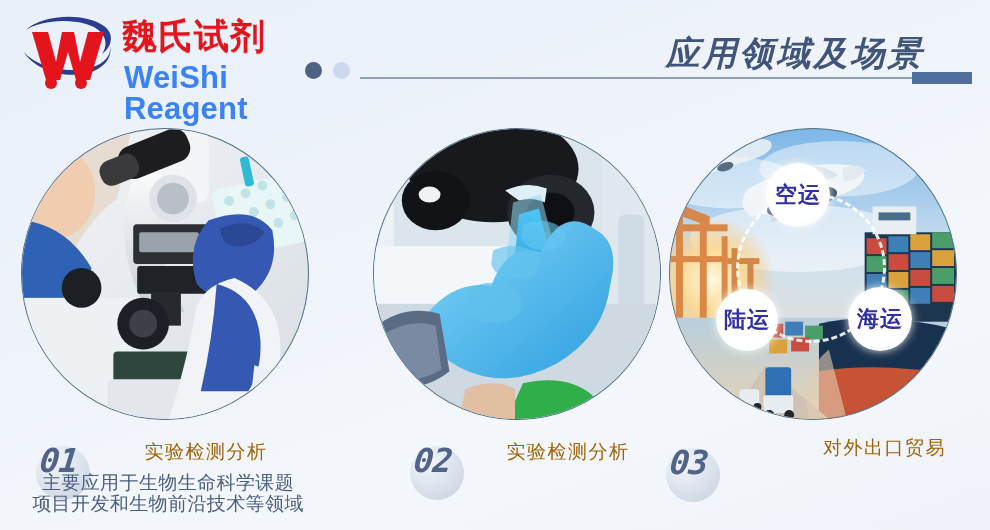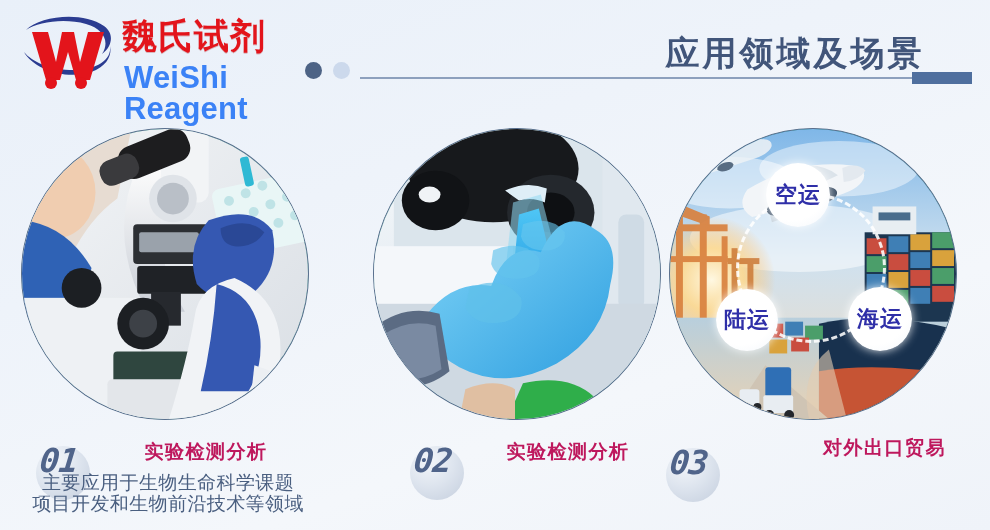--- a/index.html
+++ b/index.html
@@ -34,20 +34,21 @@
 
   .title-rule { position:absolute; left:360px; top:77px; width:552px; height:2px; background:#8da0bd; }
   .title-cap   { position:absolute; left:912px; top:72px; width:60px; height:12px; background:#4f6f9e; }
 
   .page-title {
     position:absolute; left:600px; top:30px; width:390px; height:46px;
     text-align:center;
     font-size:34px; font-weight:bold; letter-spacing:3px;
     color:#41557a; line-height:46px;
     font-family:"DejaVu Sans","Liberation Sans",sans-serif;
+    font-style:italic;
   }
 
   
   .cards { position:absolute; left:0; top:112px; width:990px; height:418px; }
   .card { position:absolute; top:0; width:330px; height:418px; }
   .card-1 { left:0px; }
   .card-2 { left:352px; }
   .card-3 { left:648px; }
 
   .photo {
@@ -66,22 +67,22 @@
     background:radial-gradient(circle at 35% 28%,#f3f6fa 0%,#dde4ee 48%,#c4cedd 100%);
   }
   .num-text {
     position:absolute;
     font-size:33px; font-weight:bold; font-style:italic;
     color:#50648a; letter-spacing:-1px; line-height:1;
     font-family:"DejaVu Sans Mono","Liberation Mono",monospace;
     transform:skewX(-6deg);
   }
   .cap-title {
-    position:absolute; font-size:19px; font-weight:bold;
-    color:#be185d; letter-spacing:1.5px; line-height:1;
+    position:absolute; font-size:19px; font-weight:normal;
+    color:#a16207; letter-spacing:1.5px; line-height:1;
     font-family:"DejaVu Sans","Liberation Sans",sans-serif;
   }
   .cap-desc {
     position:absolute; font-size:19px; color:#4a5f80;
     line-height:21px; letter-spacing:.4px; text-align:center;
     font-family:"DejaVu Sans","Liberation Sans",sans-serif;
   }
 
   
   .card-1 .num-circle { left:36px; top:18px; }

